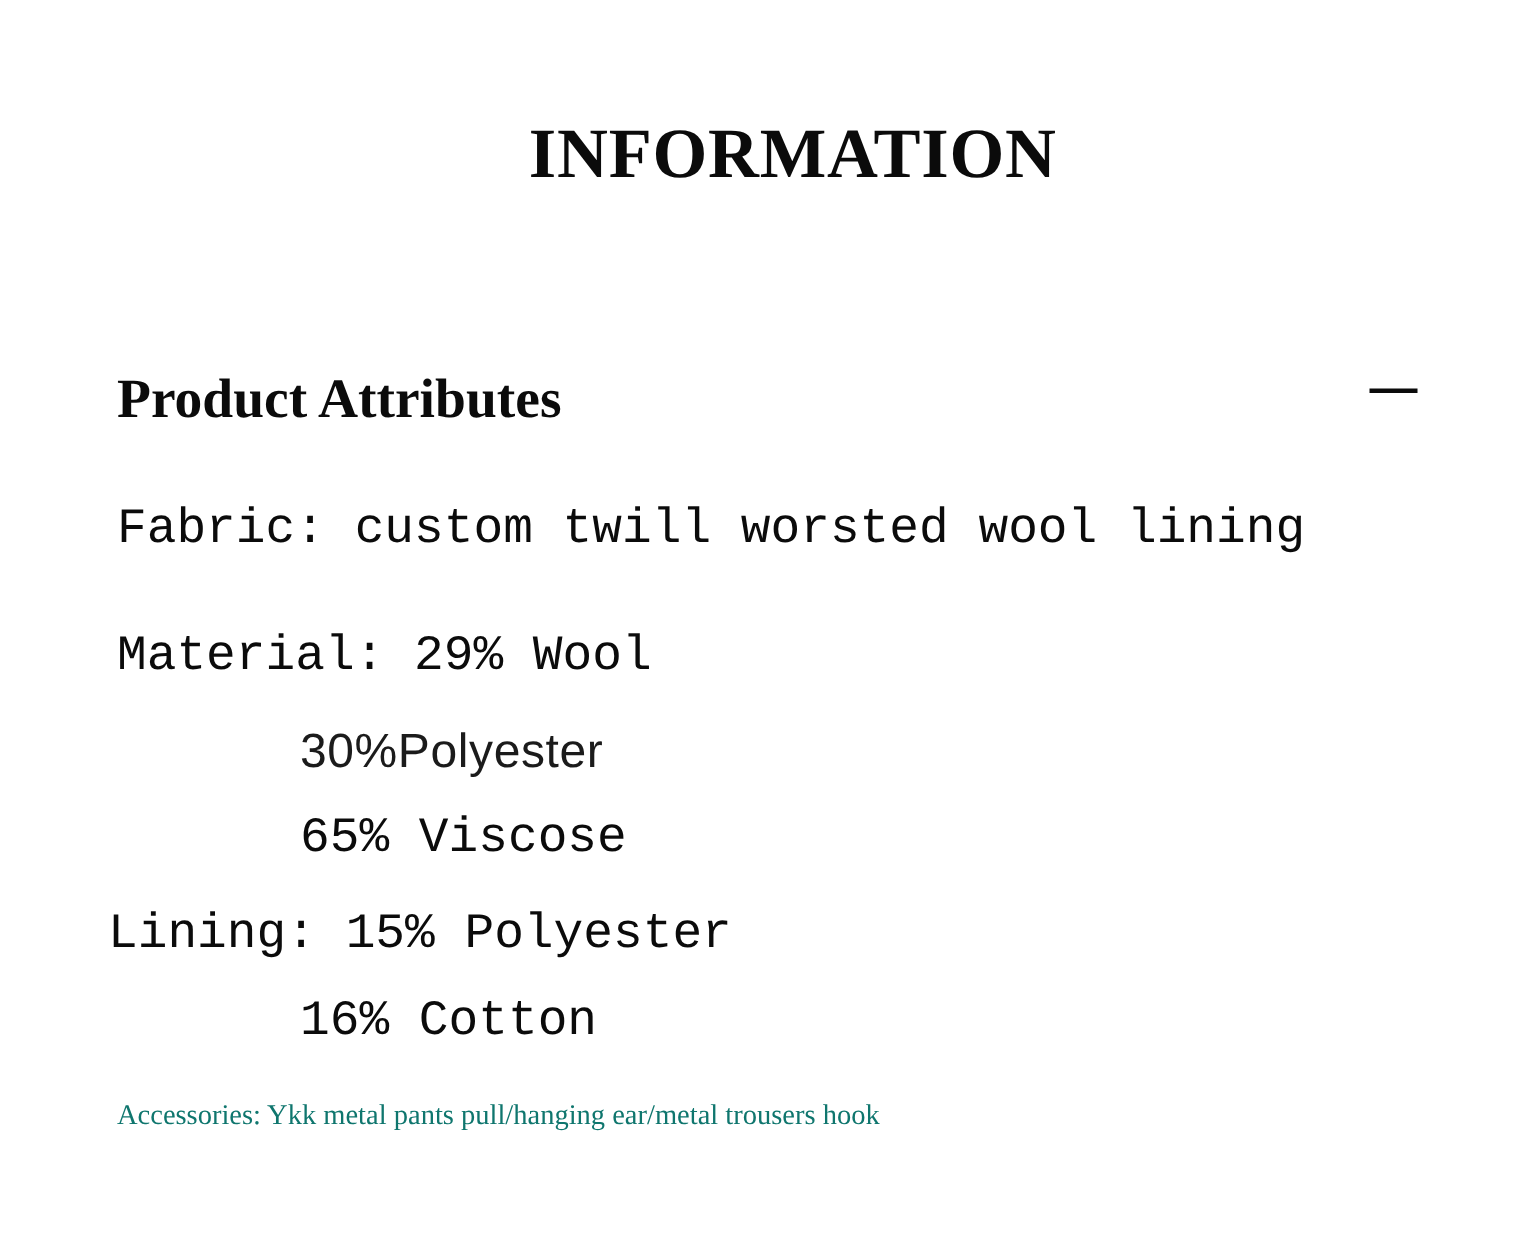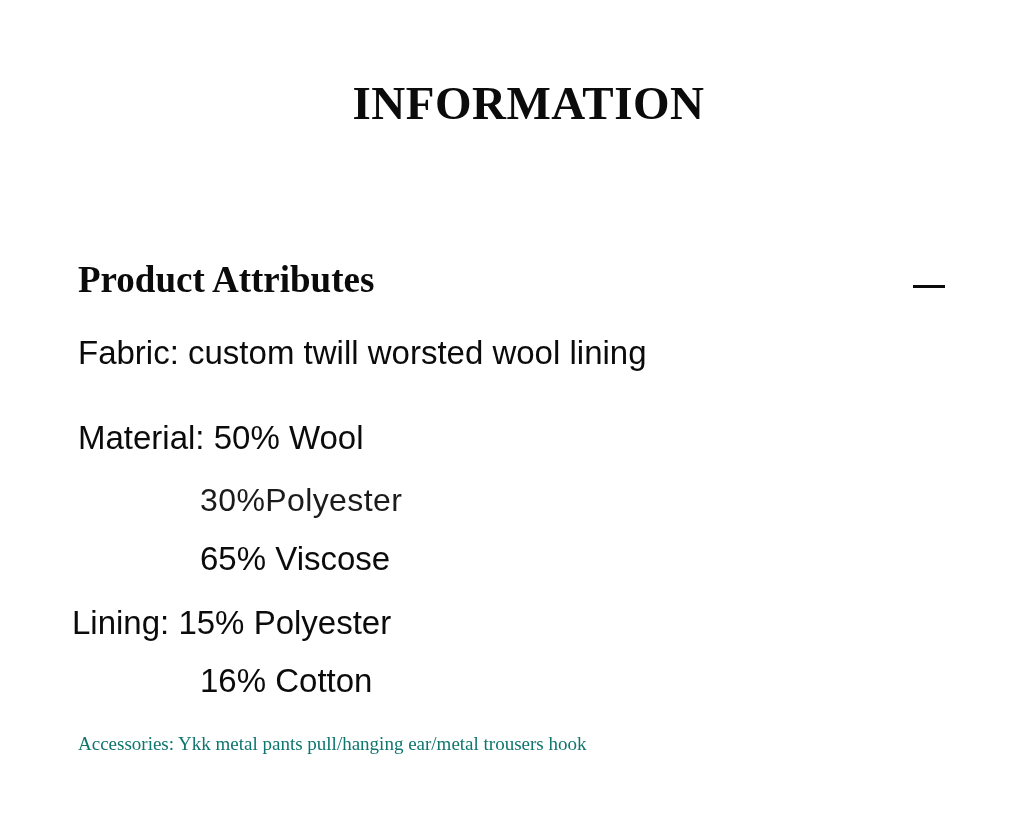--- a/index.html
+++ b/index.html
@@ -40,21 +40,21 @@
   }
 
   
   .section-header {
     position: absolute;
     left: 78px;
     top: 248px;
     width: 868px;
     height: 50px;
     display: flex;
-    align-items: flex-end;
+    align-items: flex-start;
     justify-content: space-between;
   }
   .section-header-label {
     font-family: "Liberation Serif", "DejaVu Serif", serif;
     font-weight: 700;
     font-size: 37px;
     line-height: 1.0;
     color: #0b0b0b;
   }
   .collapse-toggle {
@@ -74,21 +74,21 @@
 
   
   .attr-body {
     position: absolute;
     left: 0;
     top: 336px;
     width: 1024px;
   }
 
   .attr-line {
-    font-family: Liberation Sans, sans-serif;
+    font-family: Liberation Mono, monospace;
     font-size: 33px;
     line-height: 1.0;
     color: #0b0b0b;
     white-space: nowrap;
   }
 
   
   .row {
     position: absolute;
     white-space: nowrap;
@@ -131,21 +131,21 @@
     <span class="section-header-label">Product Attributes</span>
     <span class="collapse-toggle">
       <span class="bar"></span>
     </span>
   </div>
 
   <div class="attr-body">
 
     <div class="attr-line row row-fabric">Fabric: custom twill worsted wool lining</div>
 
-    <div class="attr-line row row-material">Material: 50% Wool</div>
+    <div class="attr-line row row-material">Material: 29% Wool</div>
 
     <div class="sans-line row row-polyester">30%Polyester</div>
 
     <div class="attr-line row row-viscose">65% Viscose</div>
 
     <div class="attr-line row row-lining">Lining: 15% Polyester</div>
 
     <div class="attr-line row row-cotton">16% Cotton</div>
 
     <div class="accessories-line row row-accessories">Accessories: Ykk metal pants pull/hanging ear/metal trousers hook</div>

